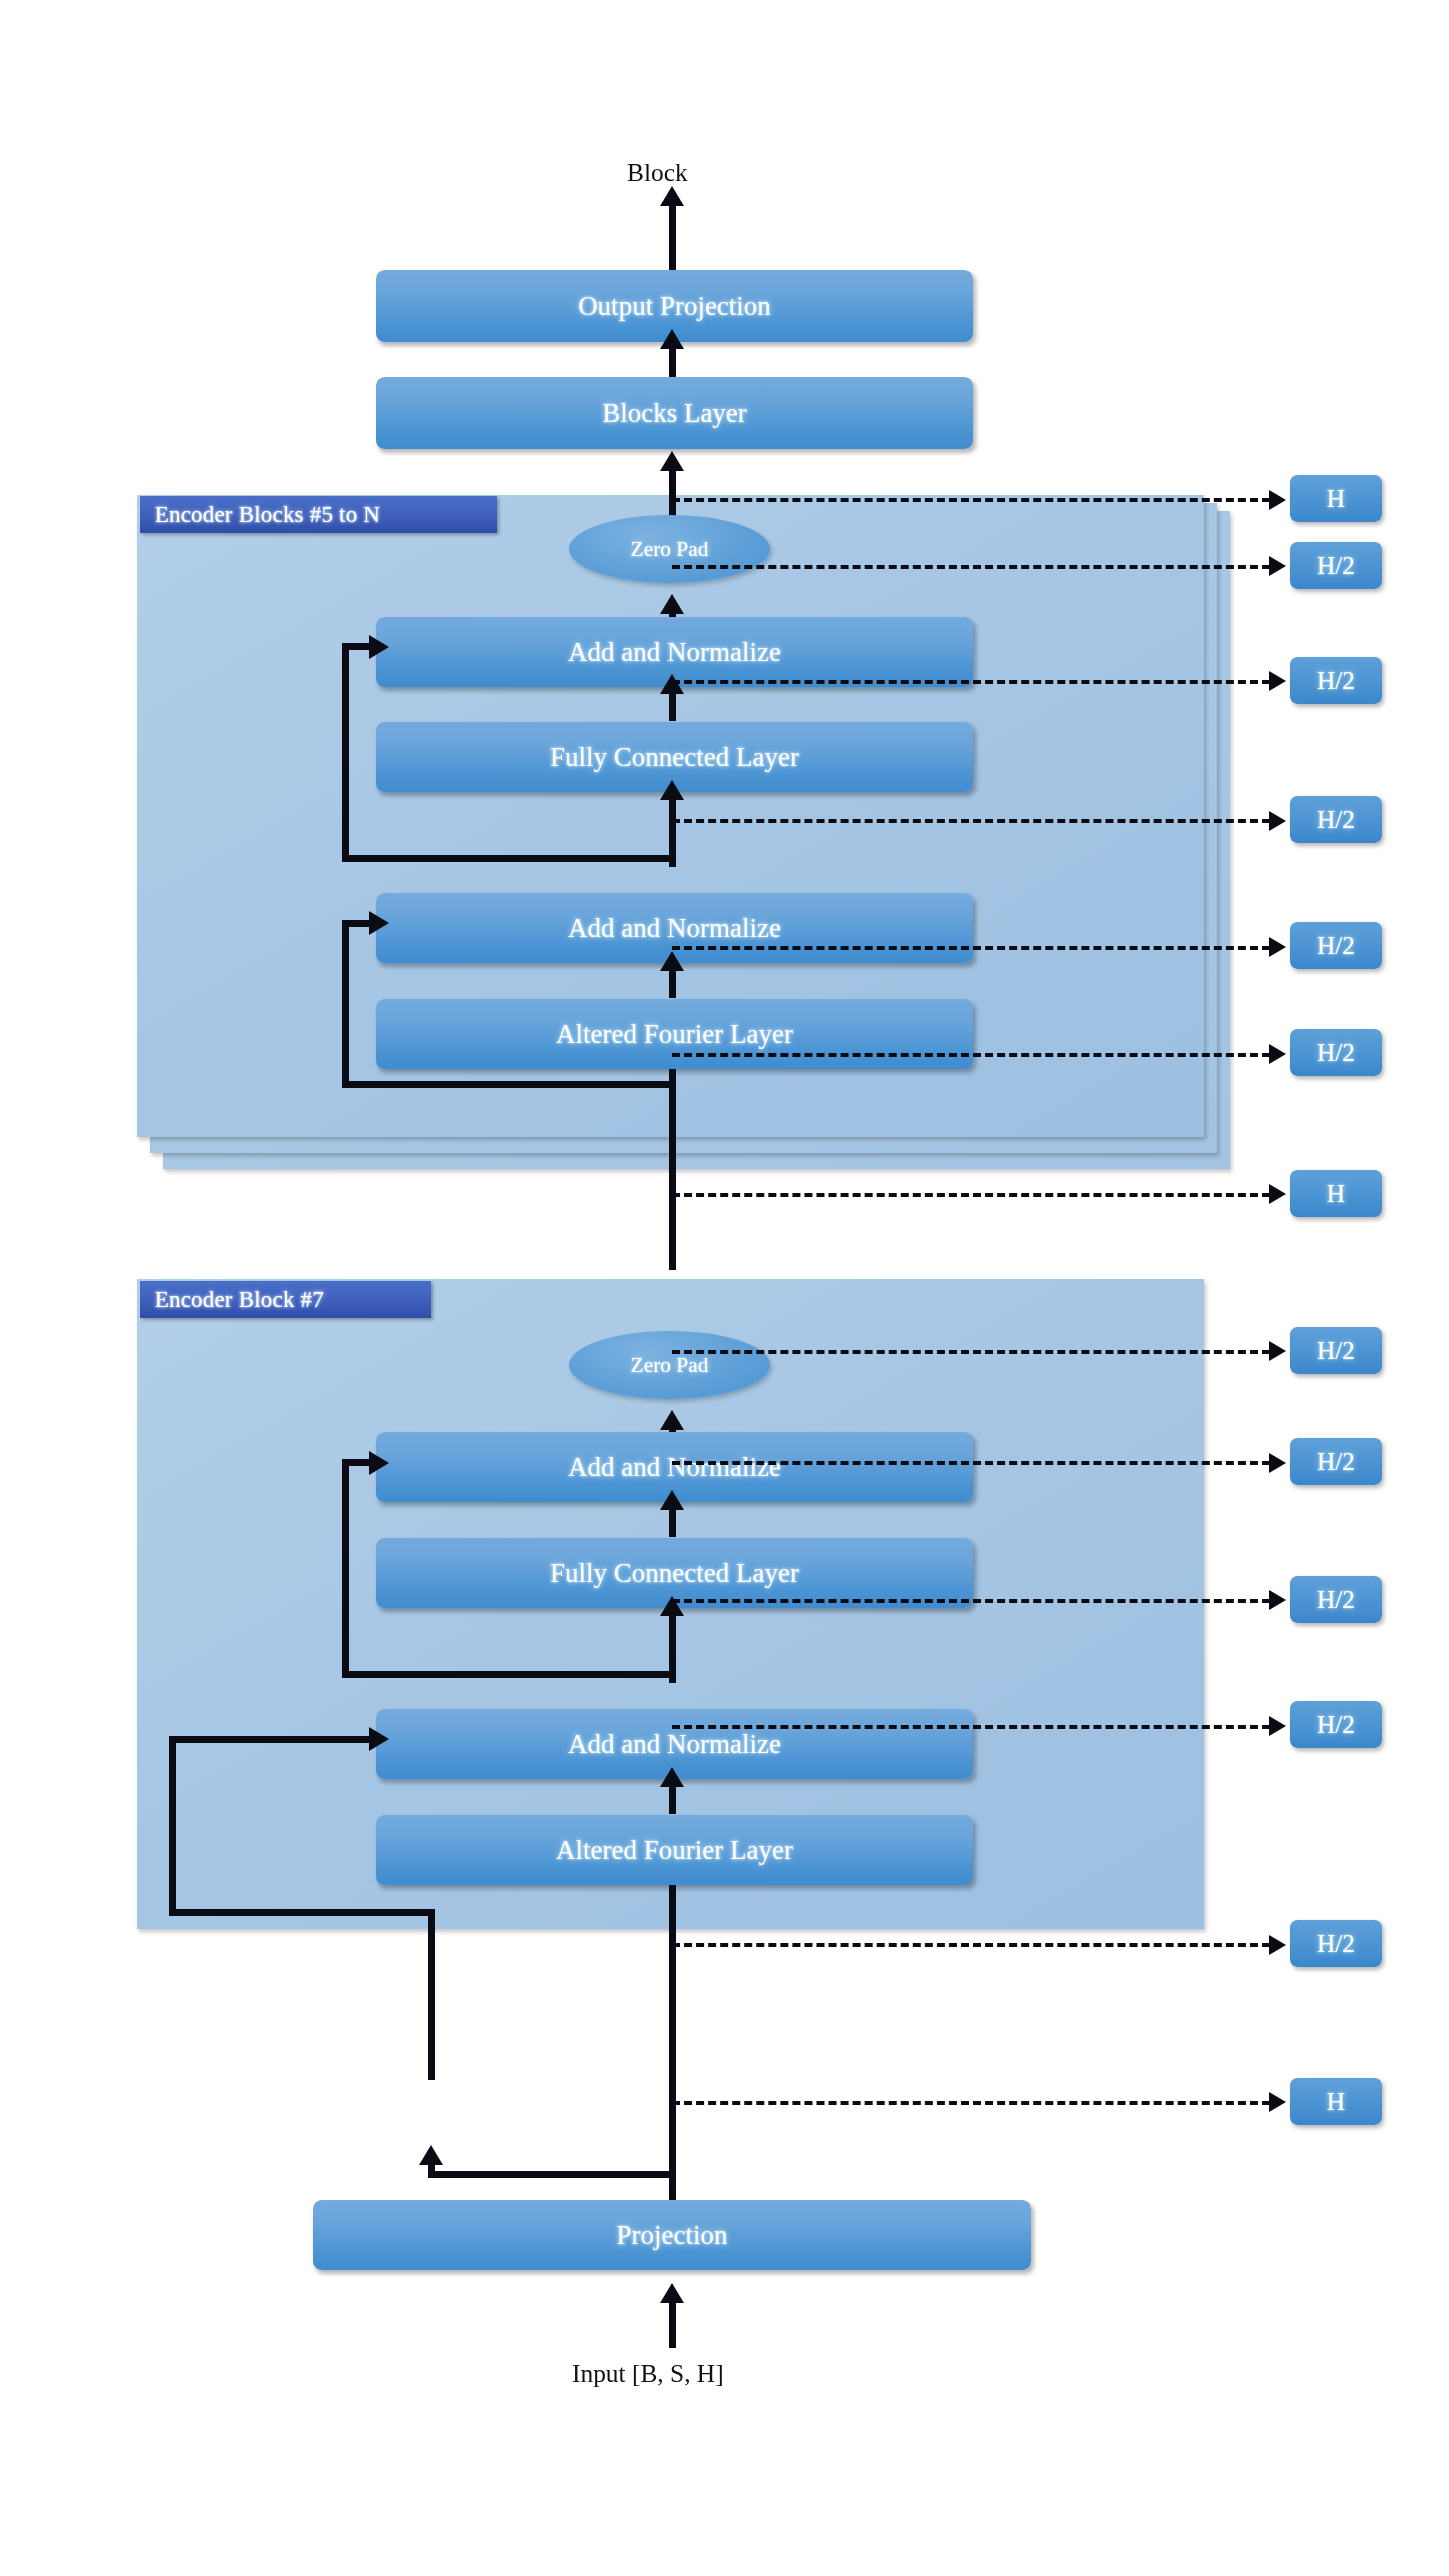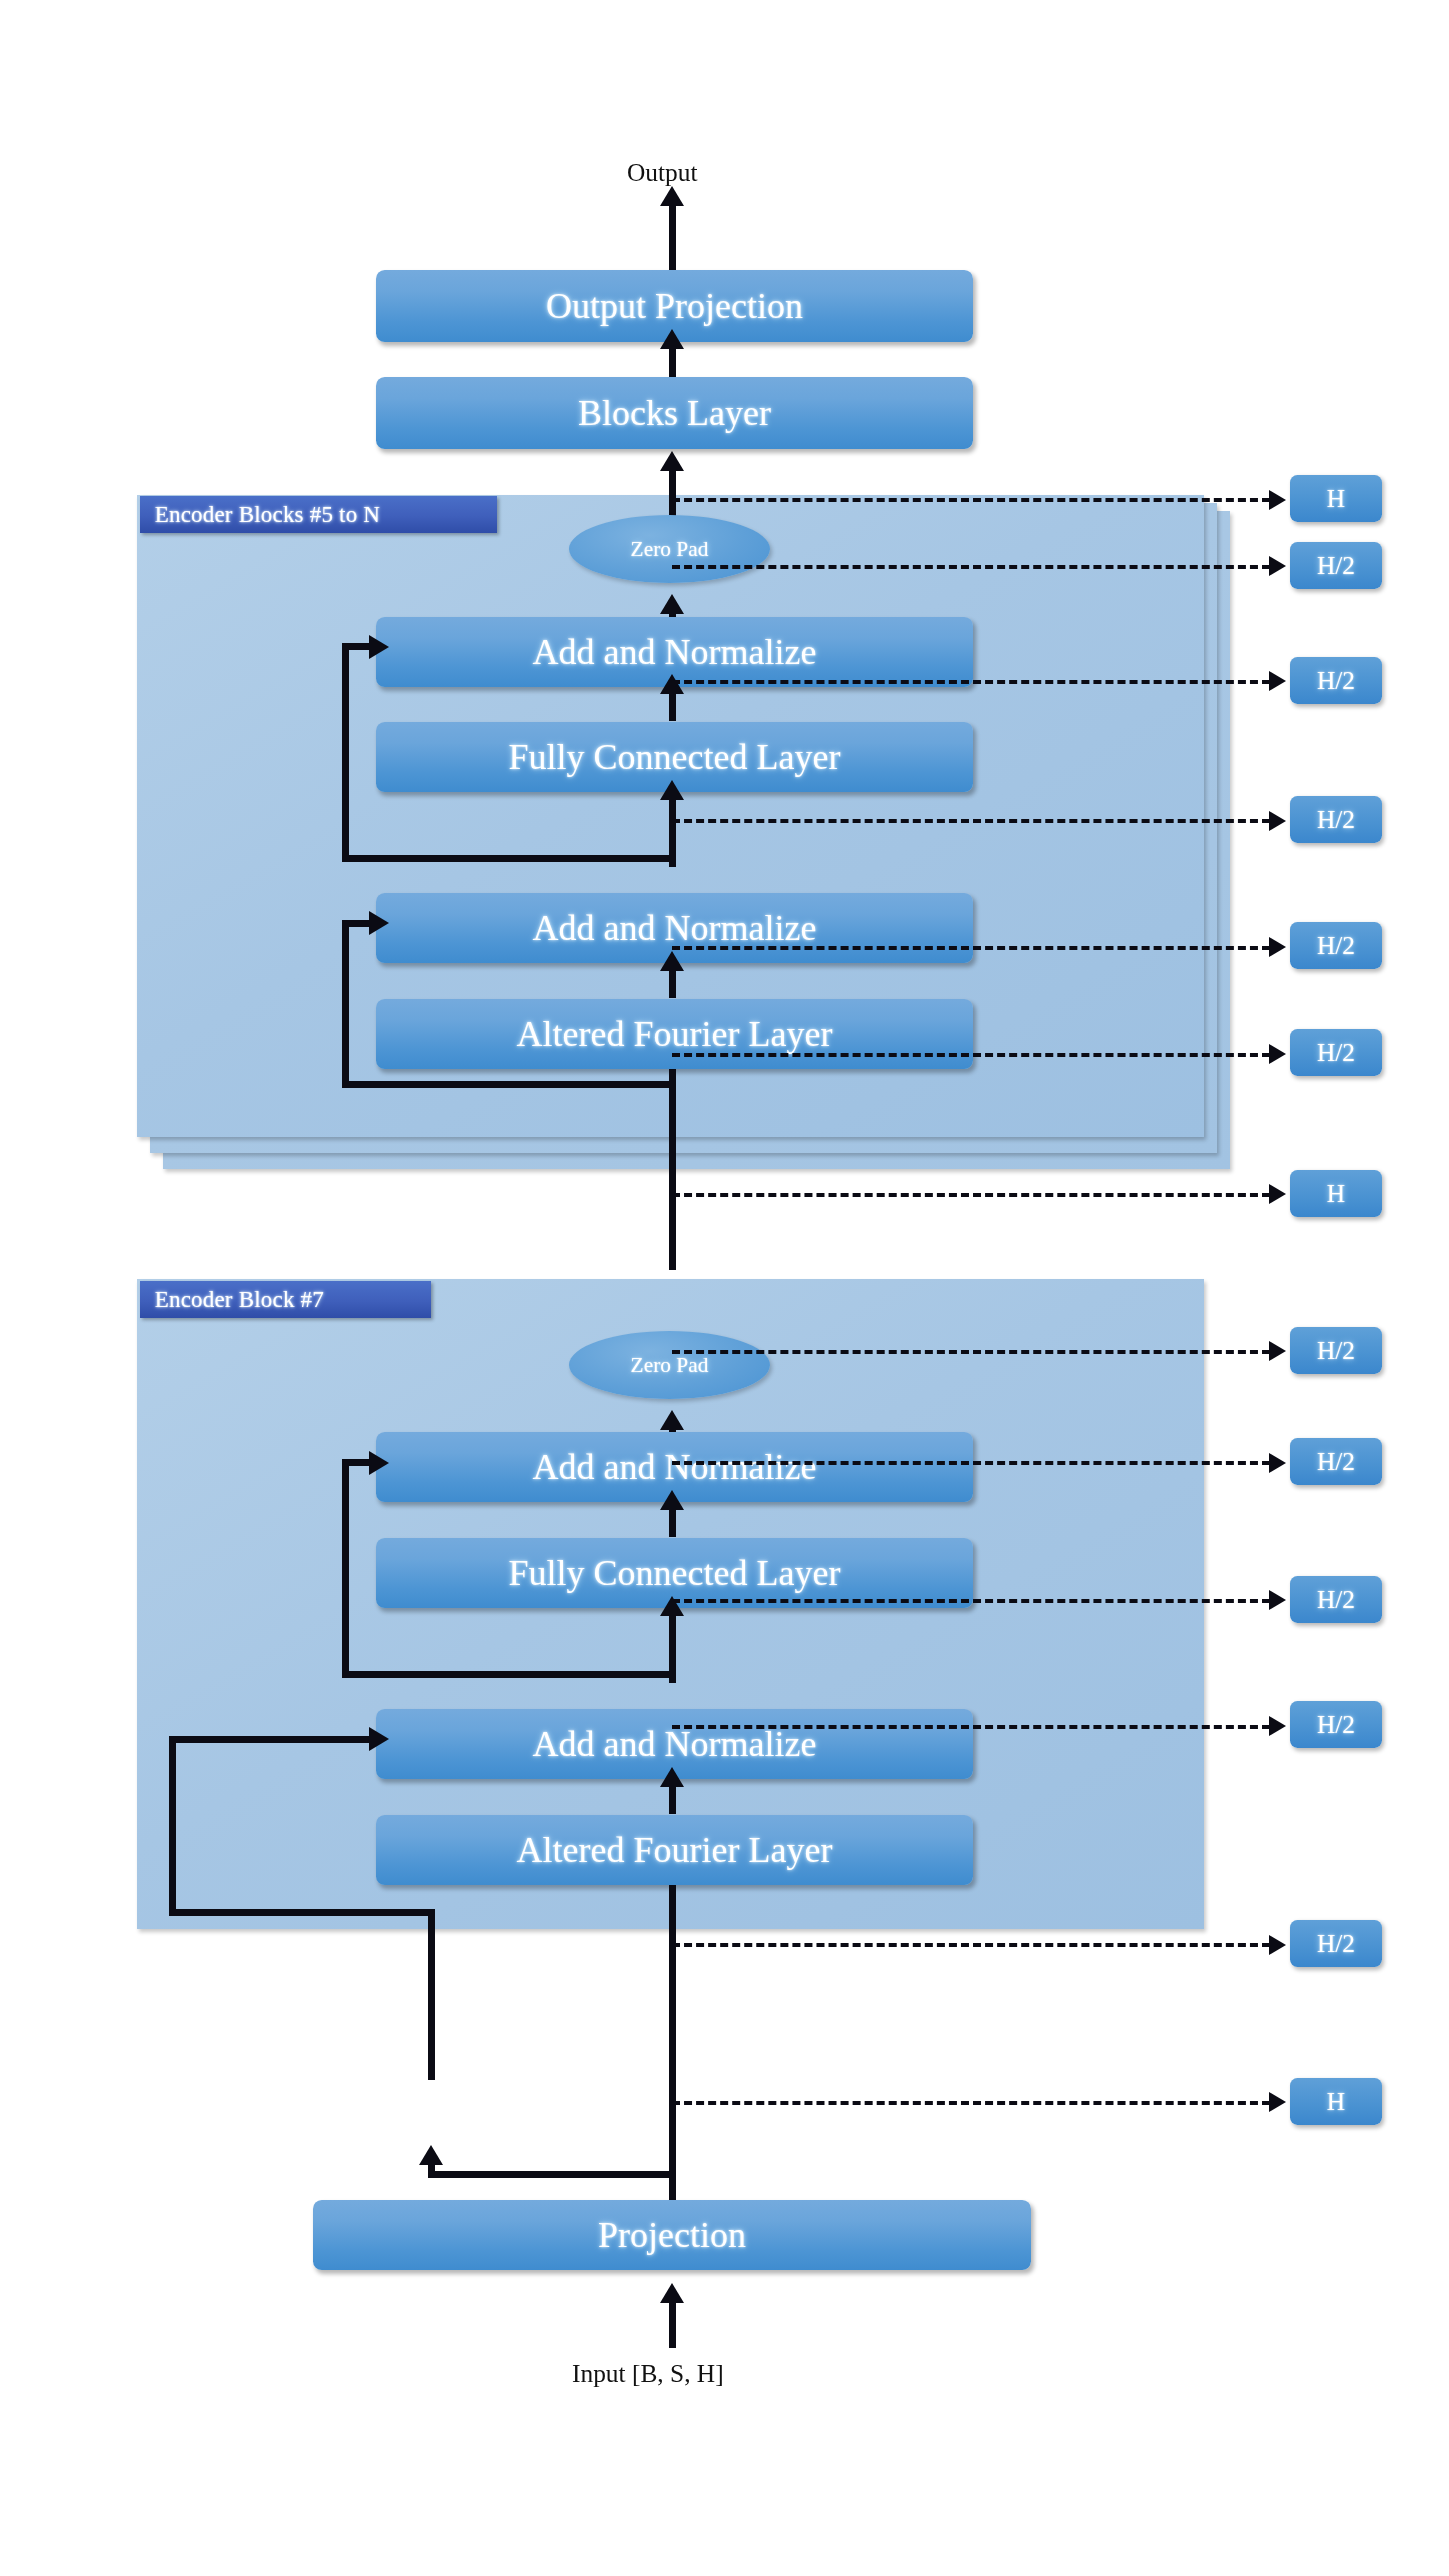--- a/index.html
+++ b/index.html
@@ -11,21 +11,21 @@
   .panel.ghost{background:linear-gradient(150deg,#aecbe6 0%,#a2c3e2 100%);}
 
   .badge{position:absolute;background:linear-gradient(180deg,#4a6fc8 0%,#3f5fbb 55%,#2f4da8 100%);
          color:#fff;display:flex;align-items:center;padding-left:14.7px;
          font-size:23px;letter-spacing:0.2px;box-shadow:2px 2px 3.3px rgba(0,0,0,.3);
          text-shadow:0 0 4.7px rgba(200,230,255,.95),0 0 2px rgba(255,255,255,.9);}
 
   .box{position:absolute;border-radius:8.7px;
        background:linear-gradient(180deg,#74aadd 0%,#6aa5db 30%,#4d95d4 72%,#3f8ccf 100%);
        color:#ffffff;display:flex;align-items:center;justify-content:center;
-       font-size:36px;box-shadow:2.7px 3.3px 4.7px rgba(0,0,0,.28);
+       font-size:27px;box-shadow:2.7px 3.3px 4.7px rgba(0,0,0,.28);
        text-shadow:0 0 6.7px rgba(190,230,255,.95),0 0 2.7px rgba(255,255,255,.85);}
 
   .hbox{position:absolute;border-radius:7.4px;
         background:linear-gradient(180deg,#5fa0d8 0%,#4b93d2 55%,#3b87cd 100%);
         color:#ffffff;display:flex;align-items:center;justify-content:center;
         font-size:25.4px;box-shadow:2px 2.7px 4px rgba(0,0,0,.28);
         text-shadow:0 0 6px rgba(190,230,255,.95),0 0 2px rgba(255,255,255,.85);}
 
   .ellipse{position:absolute;border-radius:50%;
            background:radial-gradient(ellipse at 40% 30%,#7cb2e0 0%,#5fa0d8 55%,#4a93d3 100%);
@@ -48,21 +48,21 @@
   .dash{position:absolute;height:0;border-top:4px dashed #0b0b14;}
   .dasharrow{position:absolute;width:0;height:0;
            border-top:10px solid transparent;border-bottom:10px solid transparent;
            border-left:17.4px solid #0b0b14;}
 </style>
 </head>
 <body>
 
 <div id="canvas">
 
-  <div class="plaintext" style="left:627px;top:158px;">Output</div>
+  <div class="plaintext" style="left:627px;top:158px;">Block</div>
   <div class="vline" style="left:669px;top:201px;height:72px;"></div>
   <div class="arrowup" style="left:660px;top:186px;"></div>
 
   <div class="box" style="left:376px;top:270px;width:597px;height:72px;">Output Projection</div>
 
   <div class="vline" style="left:669px;top:342px;height:40px;"></div>
   <div class="arrowup" style="left:660px;top:329px;"></div>
 
   <div class="box" style="left:376px;top:377px;width:597px;height:72px;">Blocks Layer</div>
 

